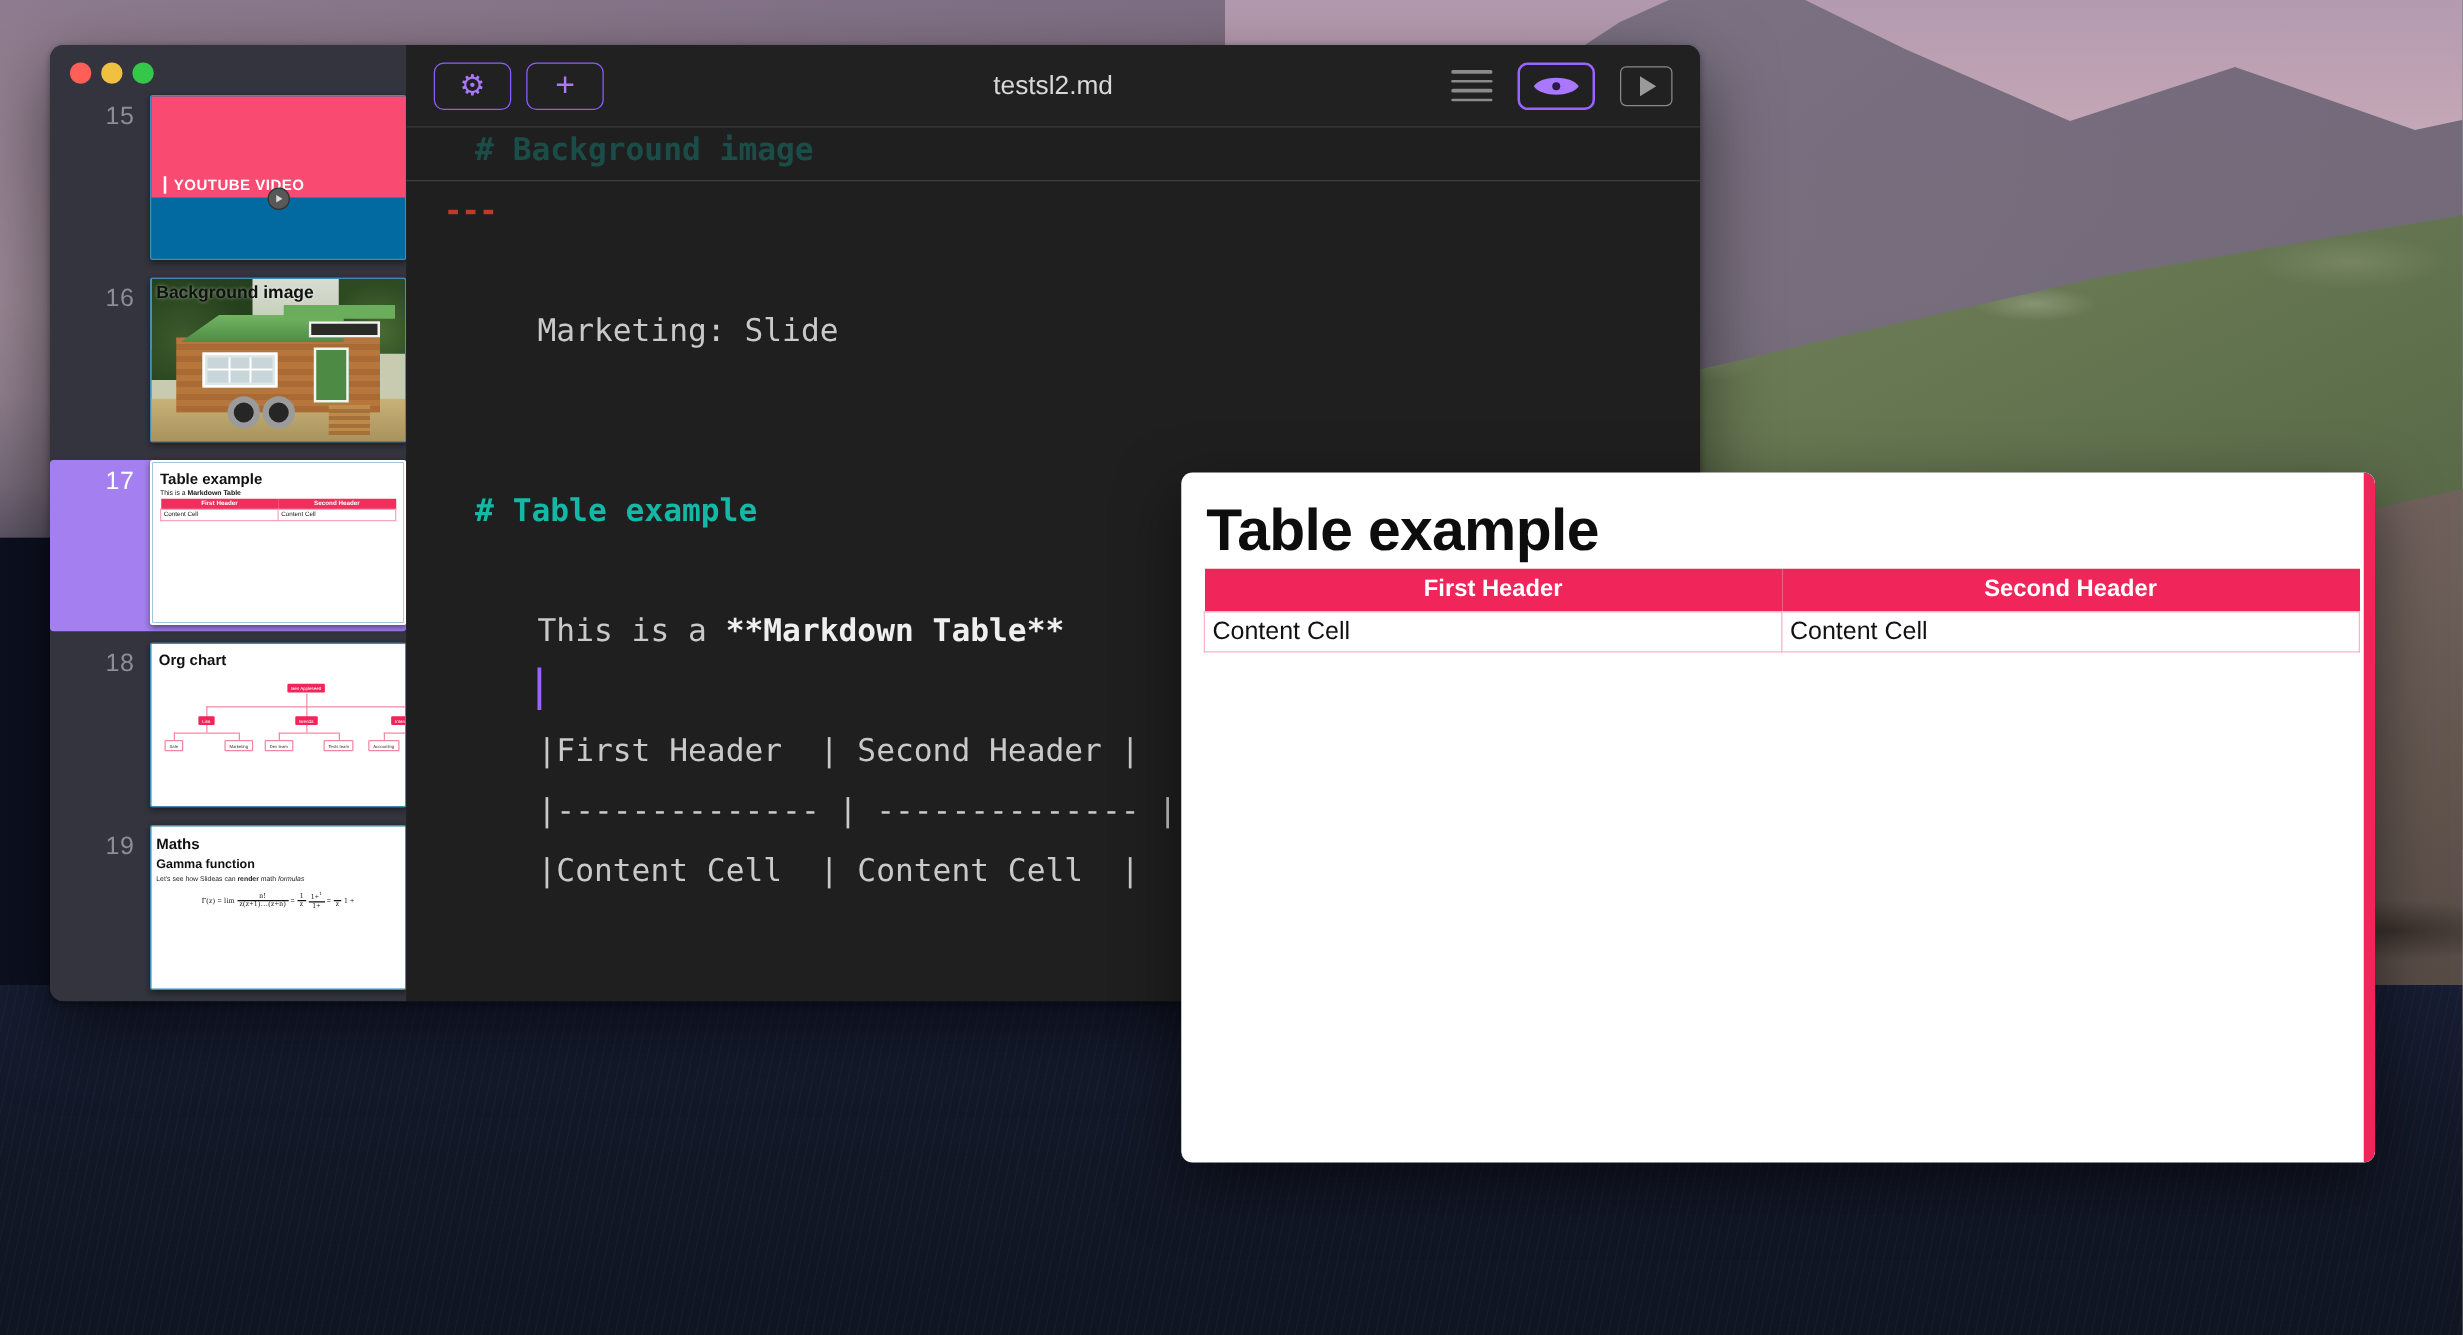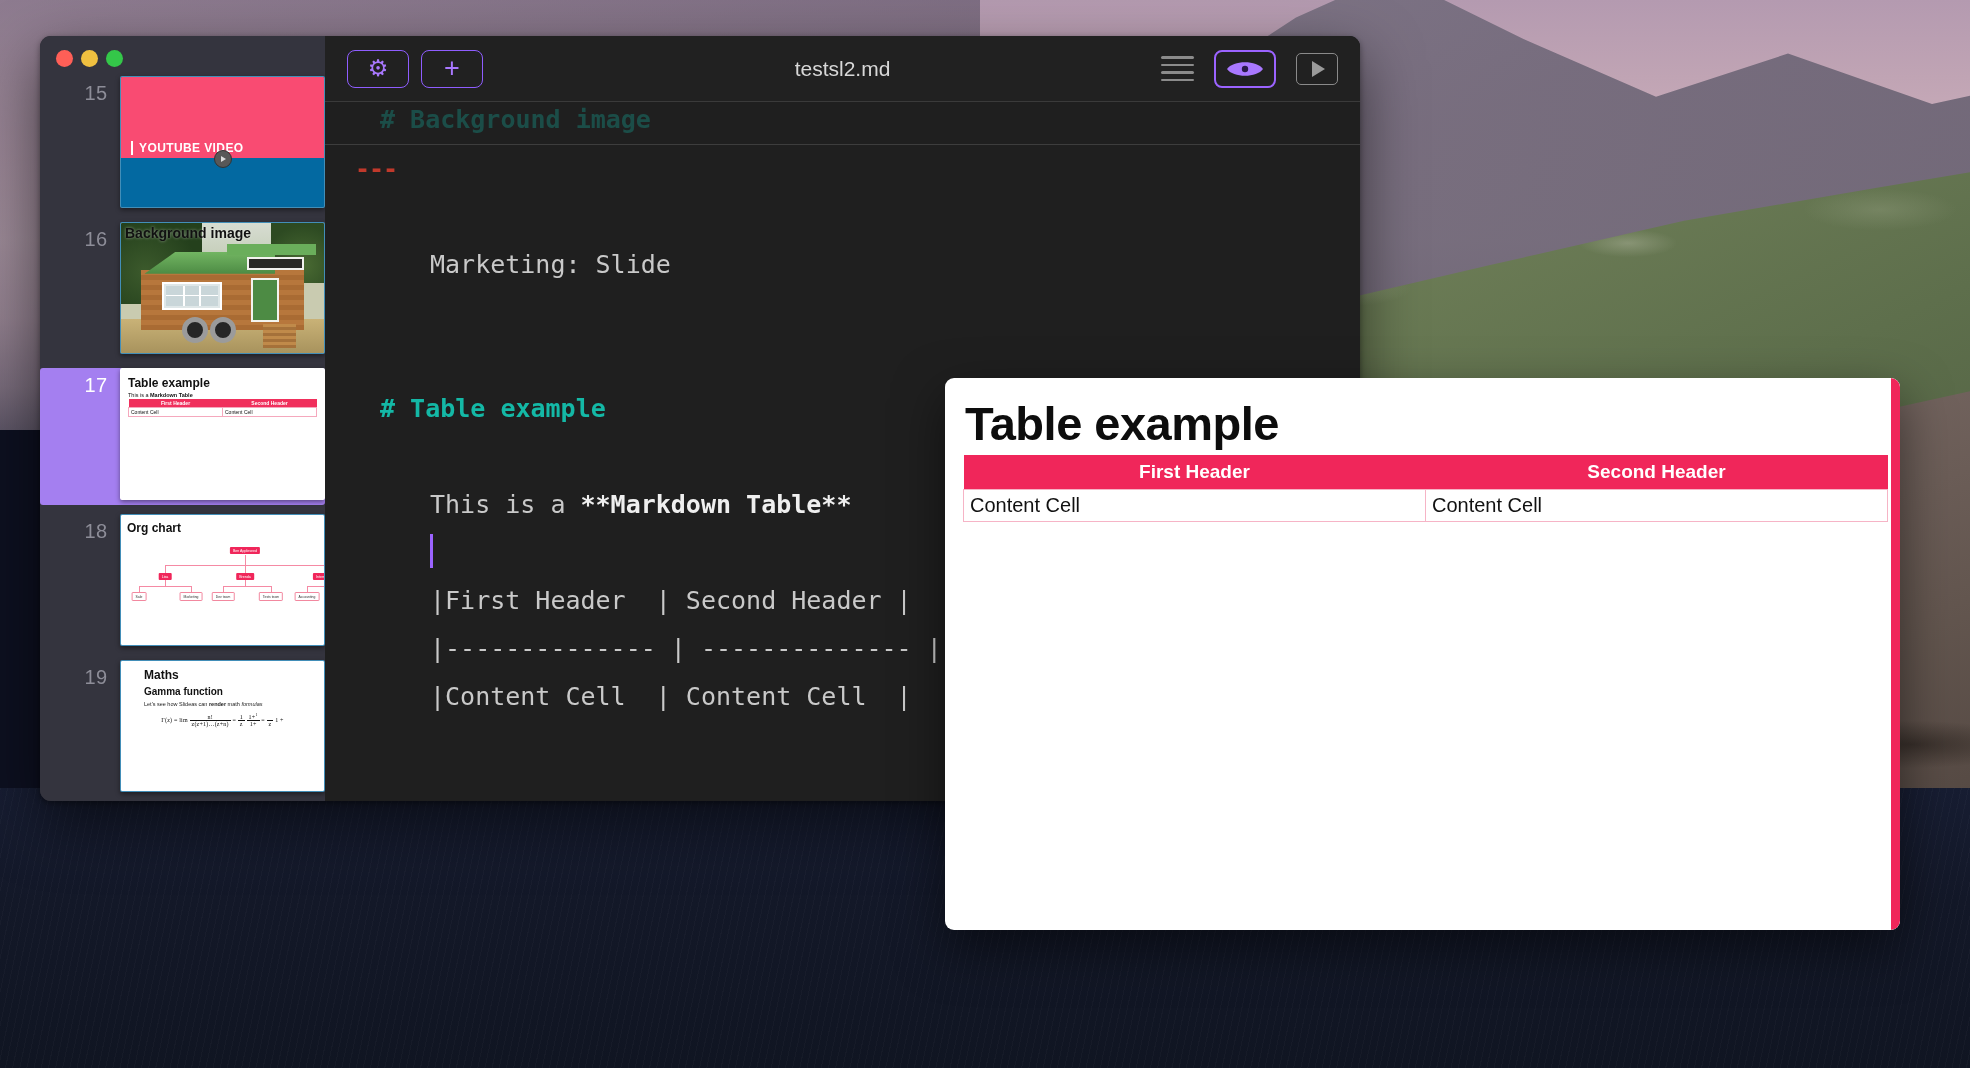--- a/index.html
+++ b/index.html
@@ -201,21 +201,21 @@
   }
   .o-leaf {
     position: absolute; background: #fff; color: #333; font-size: 3.4px;
     padding: 1.5px 3px; border: .5px solid #f2889f; border-radius: 1px;
     white-space: nowrap; transform: translateX(-50%); text-align: center;
   }
   .o-line { position: absolute; background: #f58aa4; height: 1px; transform-origin: left center; }
   .o-vline { position: absolute; background: #f58aa4; width: 1px; }
 
   
-  .t-math { position: absolute; inset: 0; background: #fff; padding: 7px 23px; }
+  .t-math { position: absolute; inset: 0; background: #fff; padding: 7px 4px; }
   .t-math-title { font-size: 12px; font-weight: bold; color: #111; }
   .t-math-h2 { font-size: 10px; font-weight: bold; color: #111; margin-top: 4px; }
   .t-math-p { font-size: 5.5px; color: #222; margin-top: 4px; }
   .t-math-p b { font-weight: bold; }
   .t-math-p i { font-style: italic; }
   .t-math-formula {
     font-family: "Liberation Serif", serif; font-size: 6px; color: #111;
     margin-top: 6px; text-align: center; letter-spacing: .2px;
   }
   .t-math-formula sup { font-size: 4px; }

